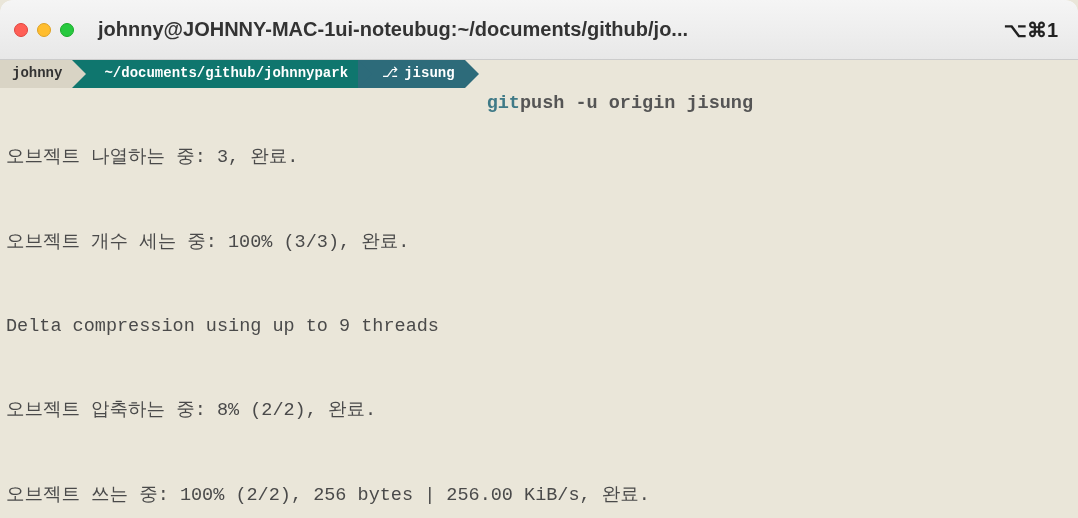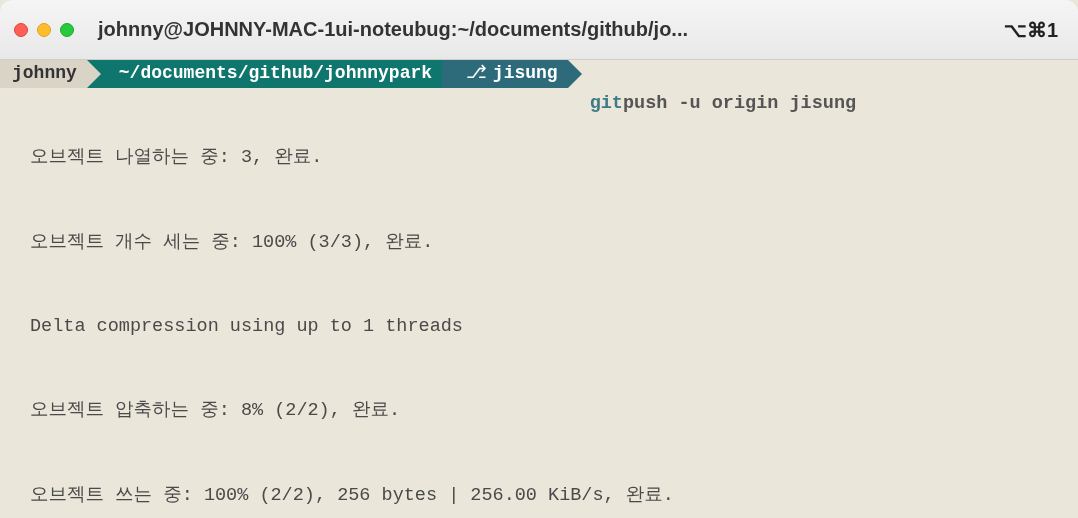--- a/index.html
+++ b/index.html
@@ -60,21 +60,21 @@
       height: 28px;
       white-space: nowrap;
     }
     .seg {
       display: inline-flex;
       align-items: center;
       padding: 0 10px 0 32px;
       color: #fff;
       font-weight: 700;
       position: relative;
-      font-size: 18px;
+      font-size: 14px;
       font-family: Liberation Mono, monospace;
     }
     .seg::after {
       content: "";
       position: absolute;
       right: -14px;
       top: 0;
       border-top: 14px solid transparent;
       border-bottom: 14px solid transparent;
       z-index: 2;
@@ -93,21 +93,21 @@
       font-size: 18.5px;
       margin-top: 44px;
     }
     .cmd-git { color: #3f7a87; font-weight: 700; }
     .cmd-rest { color: #555; font-weight: 700; }
     .output {
       padding: 0 6px;
       white-space: pre;
       color: #4a4a4a;
     }
-    .output-line { white-space: pre; margin-left: 24px; }
+    .output-line { white-space: pre; }
   </style>
 </head>
 <body>
 
 <div class="titlebar">
   <div class="traffic-lights">
     <div class="tl tl-close"></div>
     <div class="tl tl-min"></div>
     <div class="tl tl-max"></div>
   </div>
@@ -126,21 +126,21 @@
     </span>
     <span class="cmd-area">
       <span class="cmd-git">git</span>
       <span class="cmd-rest"> push -u origin jisung</span>
     </span>
   </div>
 
   <div class="output">
     <div class="output-line">오브젝트 나열하는 중: 3, 완료.</div>
     <div class="output-line">오브젝트 개수 세는 중: 100% (3/3), 완료.</div>
-    <div class="output-line">Delta compression using up to 1 threads</div>
+    <div class="output-line">Delta compression using up to 9 threads</div>
     <div class="output-line">오브젝트 압축하는 중: 8% (2/2), 완료.</div>
     <div class="output-line">오브젝트 쓰는 중: 100% (2/2), 256 bytes | 256.00 KiB/s, 완료.</div>
     
     
     
     
     
     
     
     

